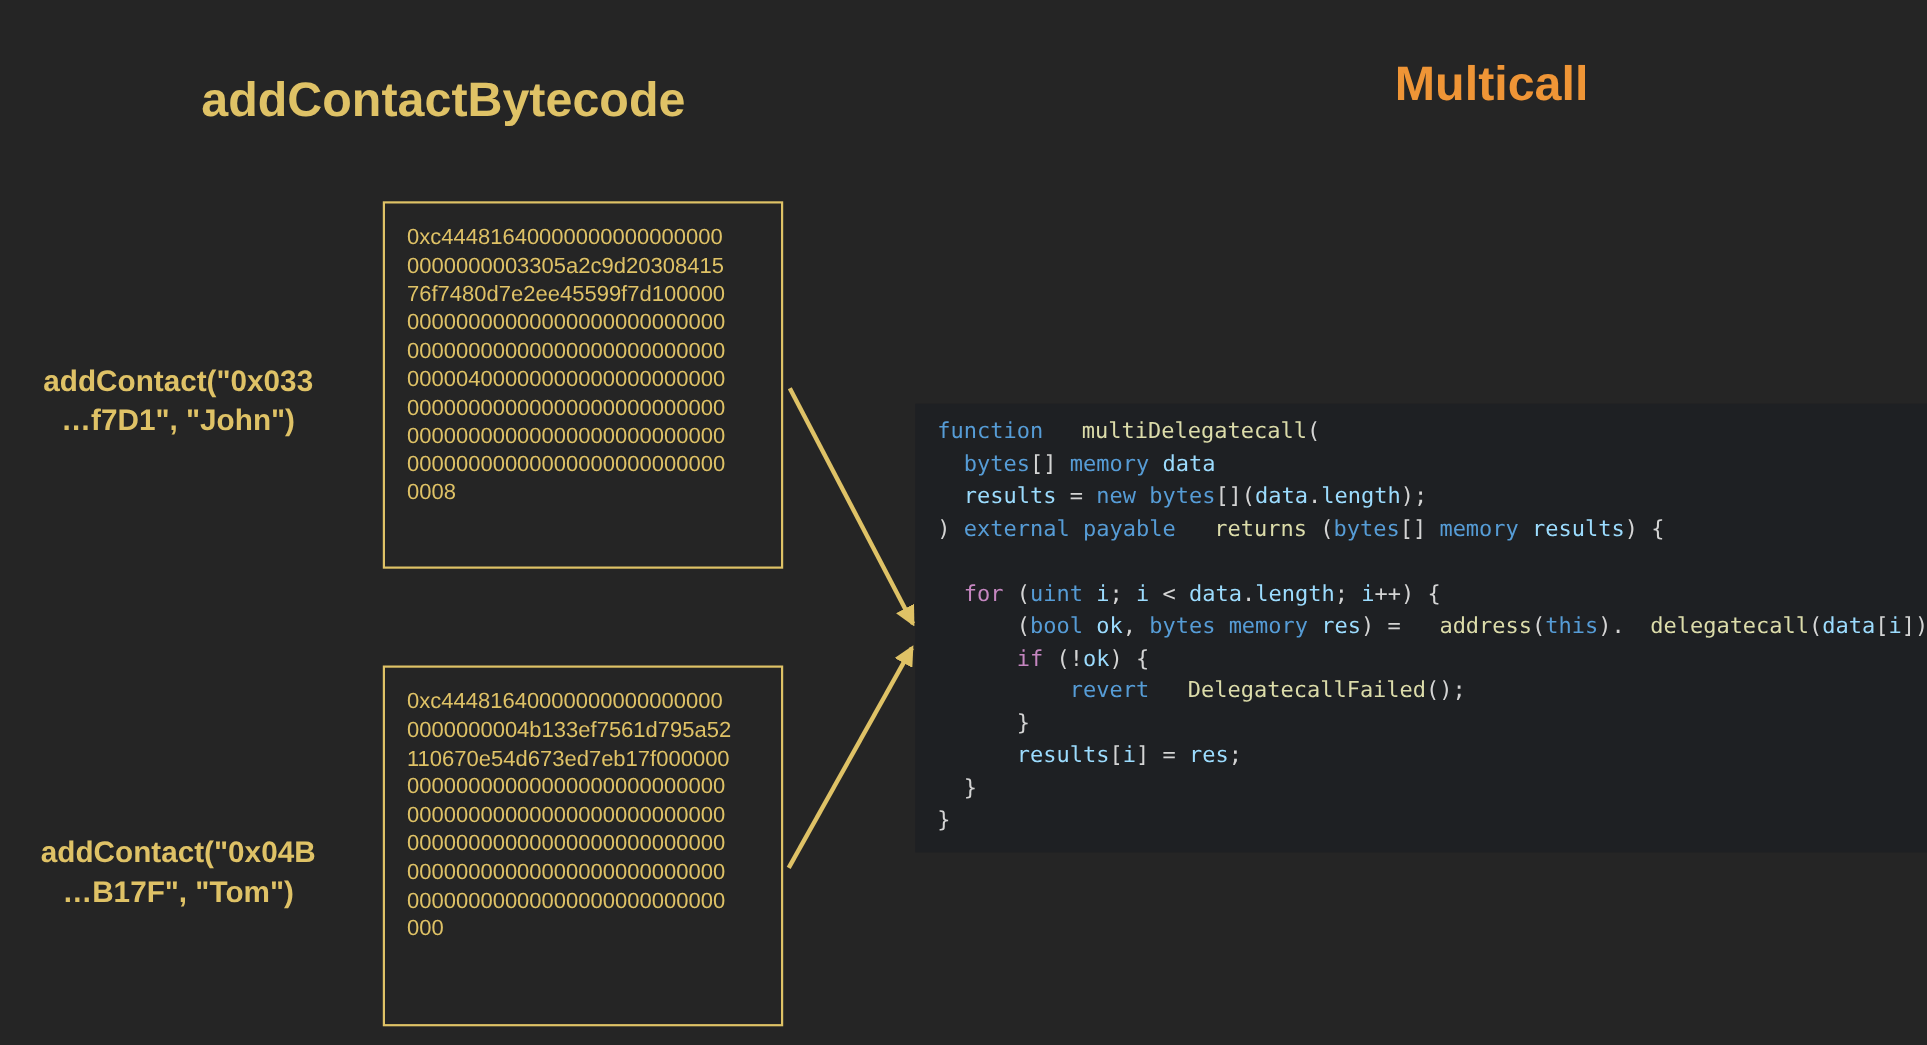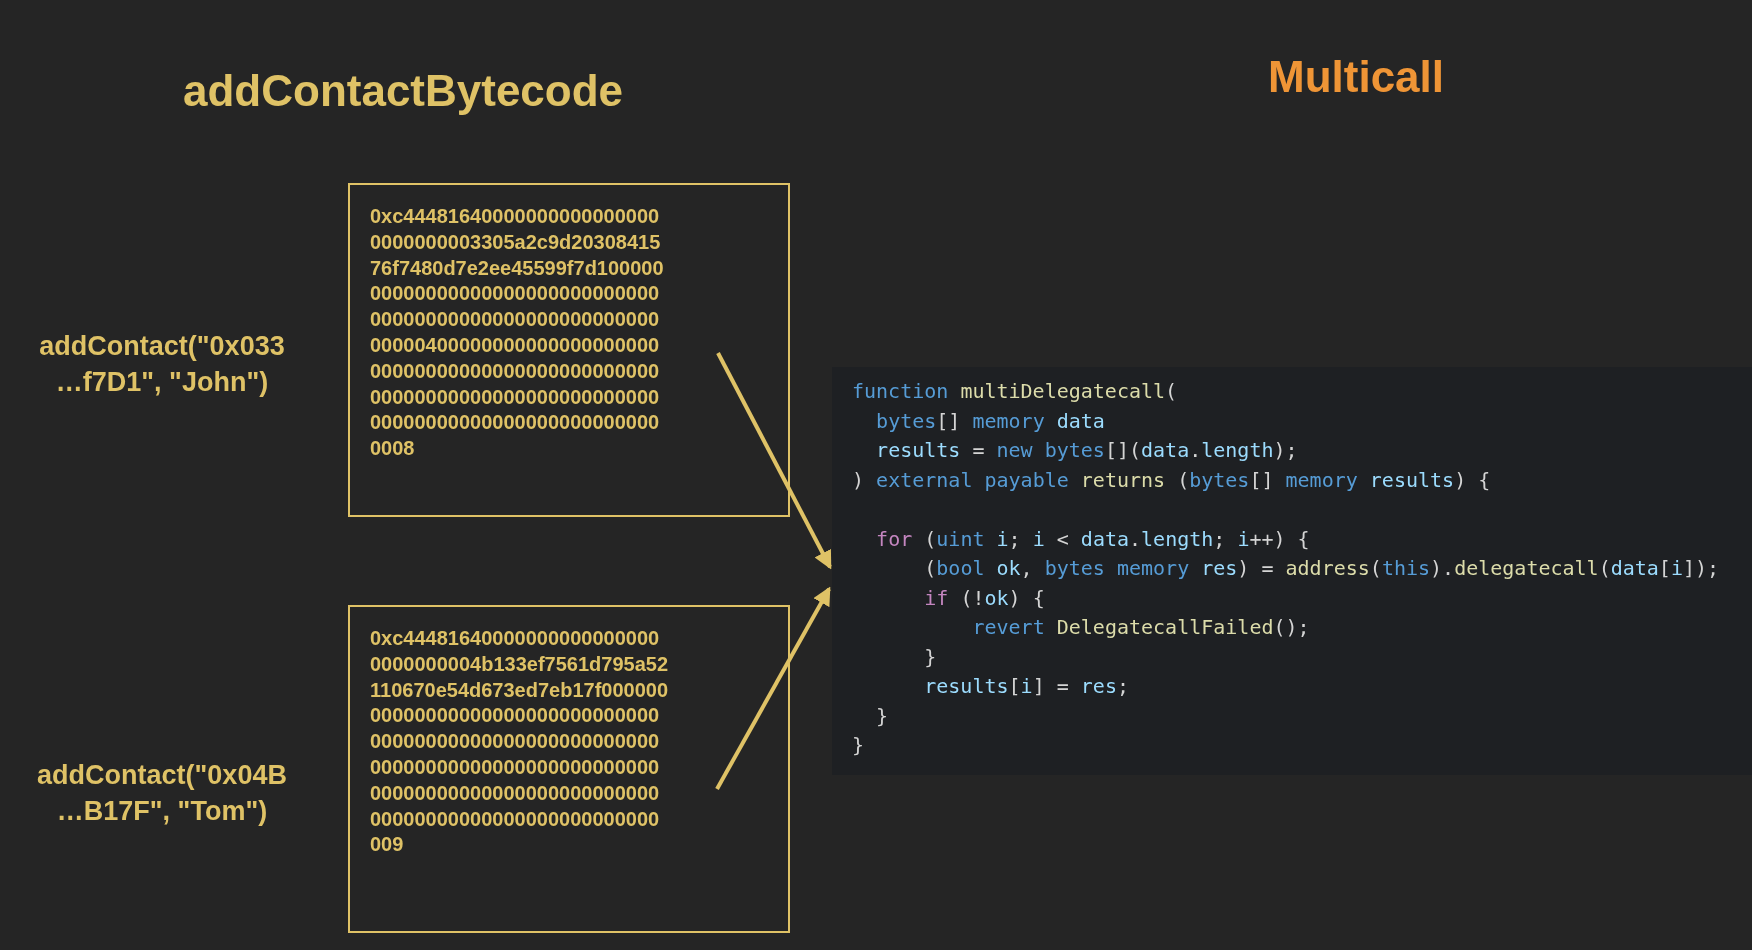--- a/index.html
+++ b/index.html
@@ -33,46 +33,46 @@
     font-weight:bold;
     font-size:27px;
     line-height:36px;
     white-space:nowrap;
   }
   .call-label-1{top:328px;}
   .call-label-2{top:757px;}
   .bytecode-box{
     position:absolute;
     left:348px;
-    width:442px;
+    width:364px;
     border:2px solid var(--accent-yellow);
     padding:19px 0 0 20px;
     color:var(--accent-yellow);
-    font-weight:bold;
+    font-weight:normal;
     font-size:20px;
     line-height:25.8px;
     background:transparent;
   }
   .bytecode-box-1{top:183px;height:334px;}
   .bytecode-box-2{top:605px;height:328px;}
   .bc-line{white-space:pre;}
   .code-block{
     position:absolute;
     left:832px;top:367px;
     width:920px;height:408px;
     background:var(--code-bg);
     padding:10px 0 0 20px;
     font-family:"DejaVu Sans Mono",monospace;
     font-size:20px;
     line-height:29.5px;
   }
   .code-line{white-space:pre;}
   .tok-kw{color:var(--kw);}
   .tok-ctrl{color:var(--ctrl);}
-  .tok-fn{color:var(--fn);}
+  .tok-fn{color:var(--fn);margin-left:23px;}
   .tok-var{color:var(--var);}
   .tok-pun{color:var(--pun);}
   .arrow-overlay{
     position:absolute;left:0;top:0;width:1752px;height:950px;
     pointer-events:none;
   }
 </style>
 </head>
 <body>
 
@@ -103,21 +103,21 @@
   </div>
 <div class="bytecode-box bytecode-box-2">
     <div class="bc-line">0xc44481640000000000000000</div>
     <div class="bc-line">0000000004b133ef7561d795a52</div>
     <div class="bc-line">110670e54d673ed7eb17f000000</div>
     <div class="bc-line">00000000000000000000000000</div>
     <div class="bc-line">00000000000000000000000000</div>
     <div class="bc-line">00000000000000000000000000</div>
     <div class="bc-line">00000000000000000000000000</div>
     <div class="bc-line">00000000000000000000000000</div>
-    <div class="bc-line">009</div>
+    <div class="bc-line">000</div>
   </div>
 
 <div class="code-block">
     <div class="code-line"><span class="tok-kw">function </span><span class="tok-fn">multiDelegatecall</span><span class="tok-pun">(</span></div>
     <div class="code-line"><span class="tok-pun">  </span><span class="tok-kw">bytes</span><span class="tok-pun">[] </span><span class="tok-kw">memory </span><span class="tok-var">data</span></div>
     <div class="code-line"><span class="tok-pun">  </span><span class="tok-var">results</span><span class="tok-pun"> = </span><span class="tok-kw">new bytes</span><span class="tok-pun">[](</span><span class="tok-var">data</span><span class="tok-pun">.</span><span class="tok-var">length</span><span class="tok-pun">);</span></div>
     <div class="code-line"><span class="tok-pun">) </span><span class="tok-kw">external payable </span><span class="tok-fn">returns</span><span class="tok-pun"> (</span><span class="tok-kw">bytes</span><span class="tok-pun">[] </span><span class="tok-kw">memory </span><span class="tok-var">results</span><span class="tok-pun">) {</span></div>
     <div class="code-line">&nbsp;</div>
     <div class="code-line"><span class="tok-pun">  </span><span class="tok-ctrl">for</span><span class="tok-pun"> (</span><span class="tok-kw">uint</span><span class="tok-var"> i</span><span class="tok-pun">; </span><span class="tok-var">i</span><span class="tok-pun"> &lt; </span><span class="tok-var">data</span><span class="tok-pun">.</span><span class="tok-var">length</span><span class="tok-pun">; </span><span class="tok-var">i</span><span class="tok-pun">++) {</span></div>
     <div class="code-line"><span class="tok-pun">      (</span><span class="tok-kw">bool</span><span class="tok-var"> ok</span><span class="tok-pun">, </span><span class="tok-kw">bytes memory</span><span class="tok-var"> res</span><span class="tok-pun">) = </span><span class="tok-fn">address</span><span class="tok-pun">(</span><span class="tok-kw">this</span><span class="tok-pun">).</span><span class="tok-fn">delegatecall</span><span class="tok-pun">(</span><span class="tok-var">data</span><span class="tok-pun">[</span><span class="tok-var">i</span><span class="tok-pun">]);</span></div>

